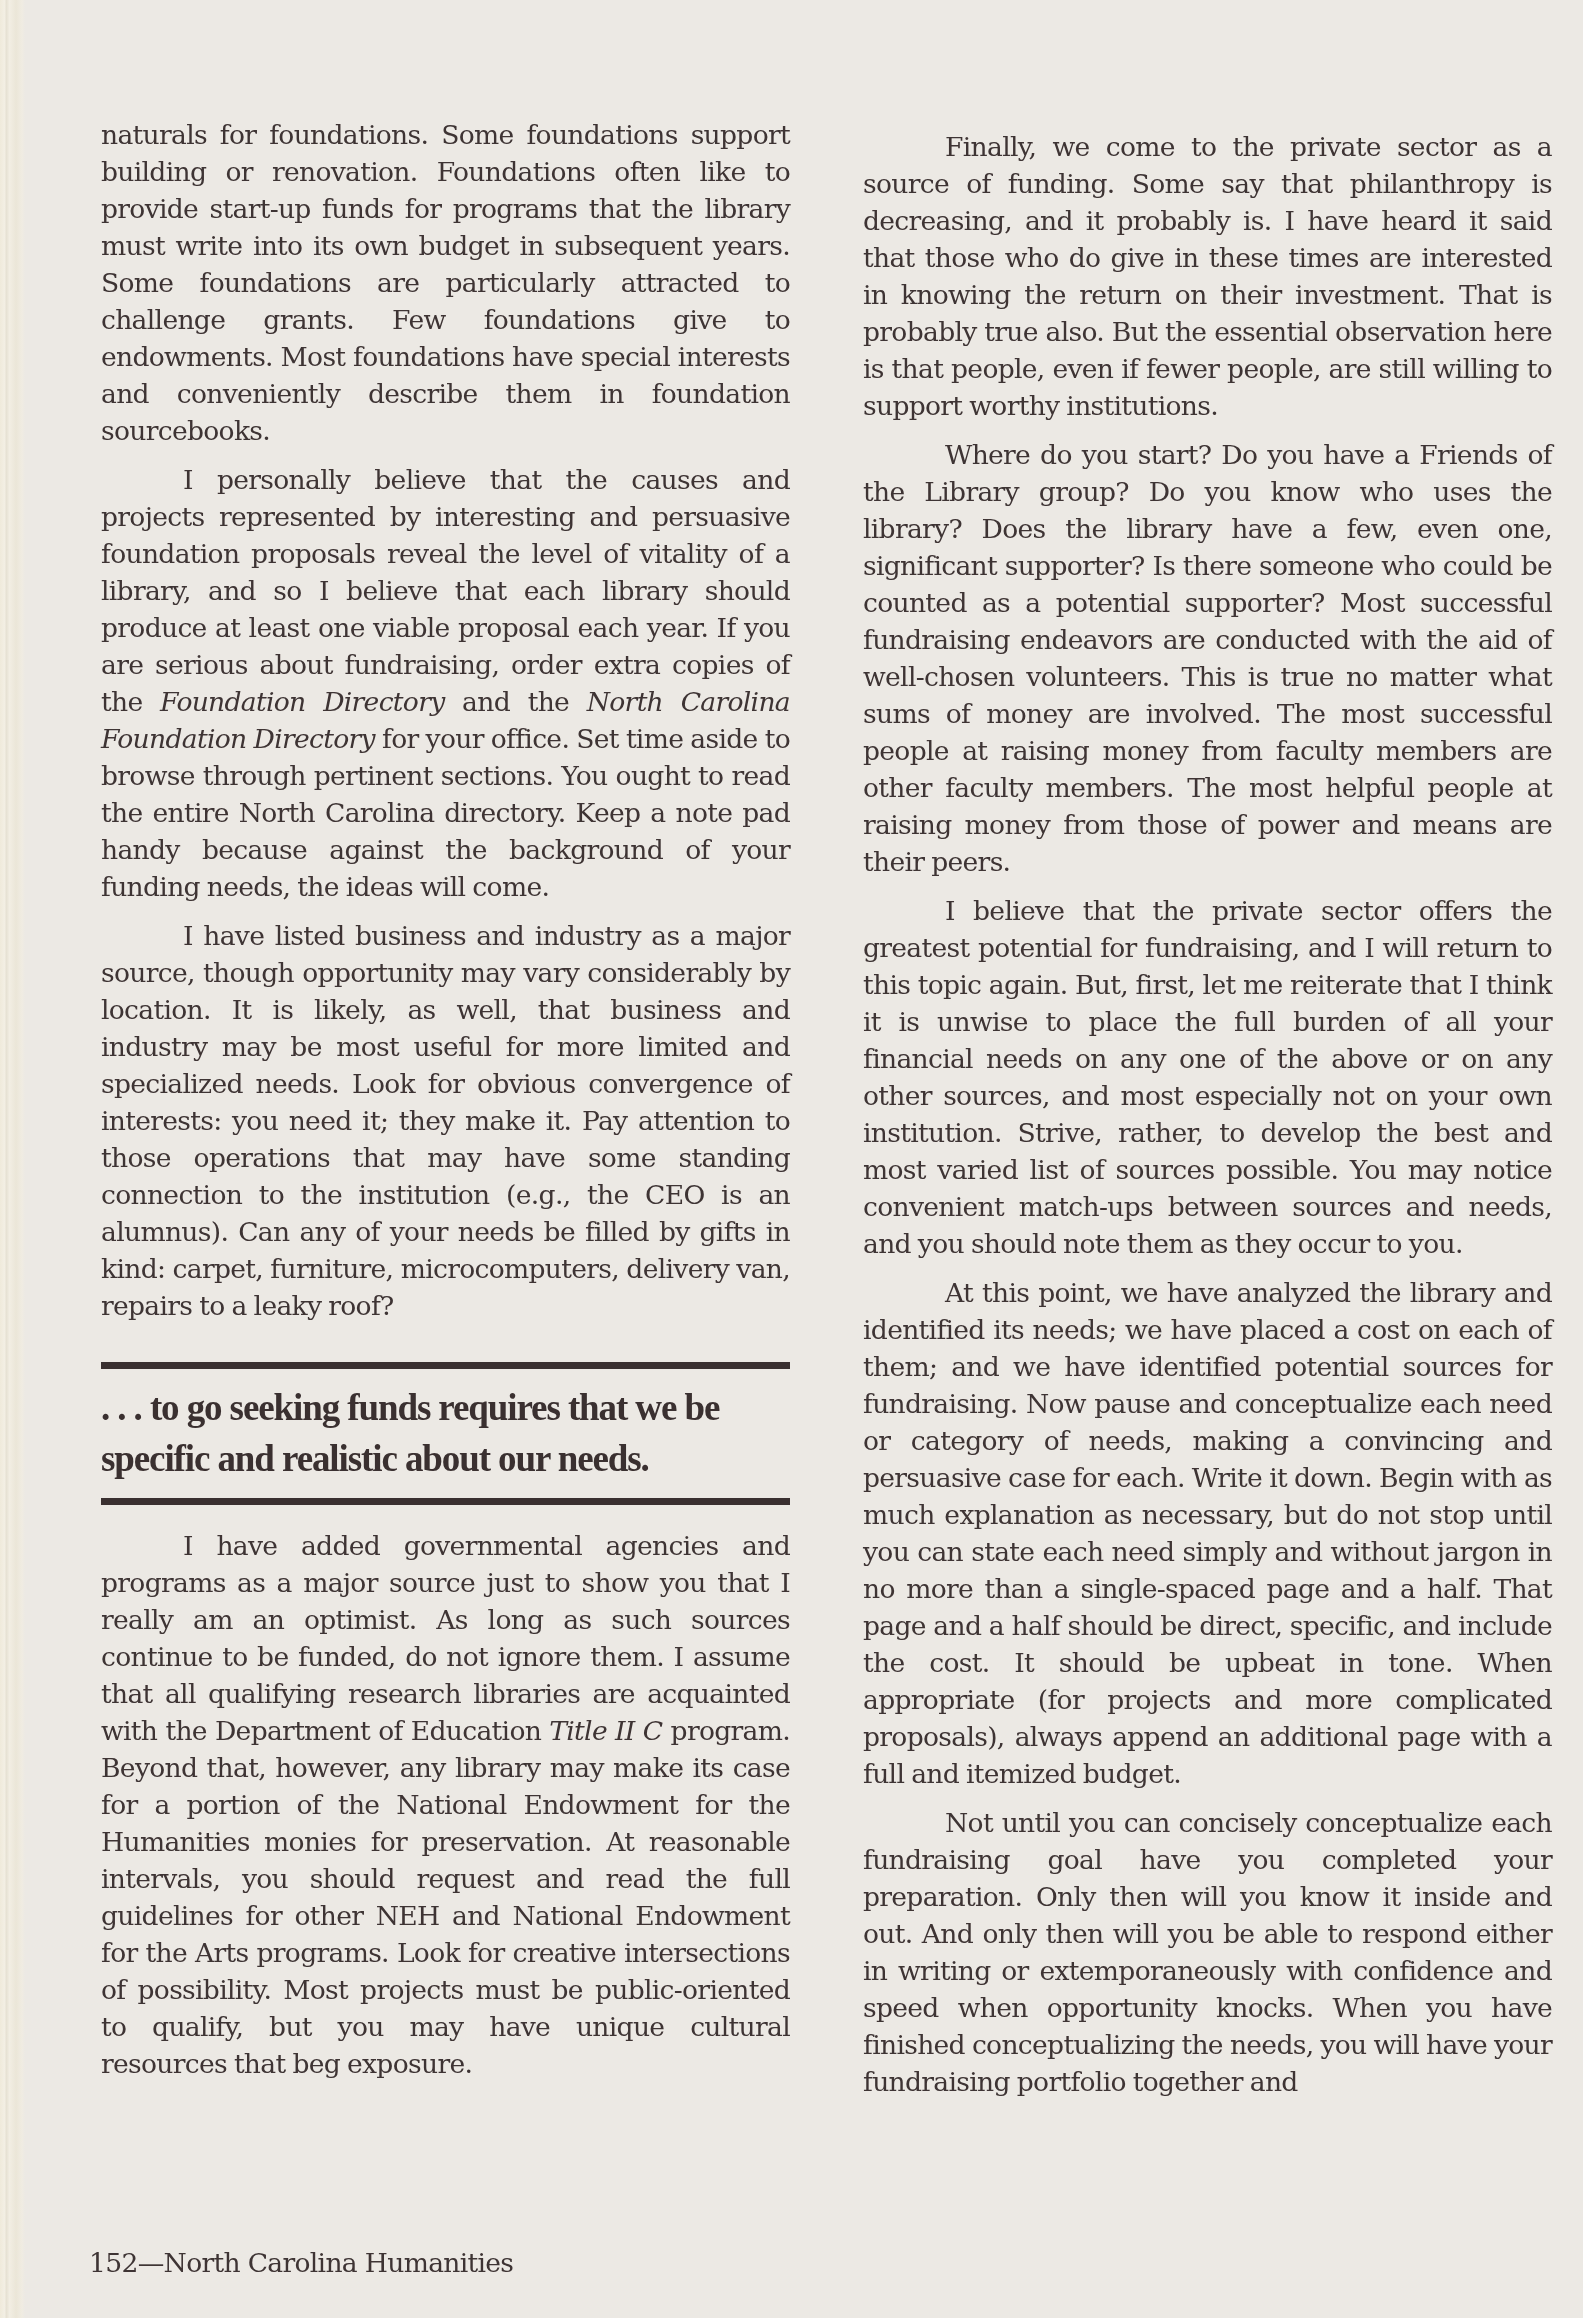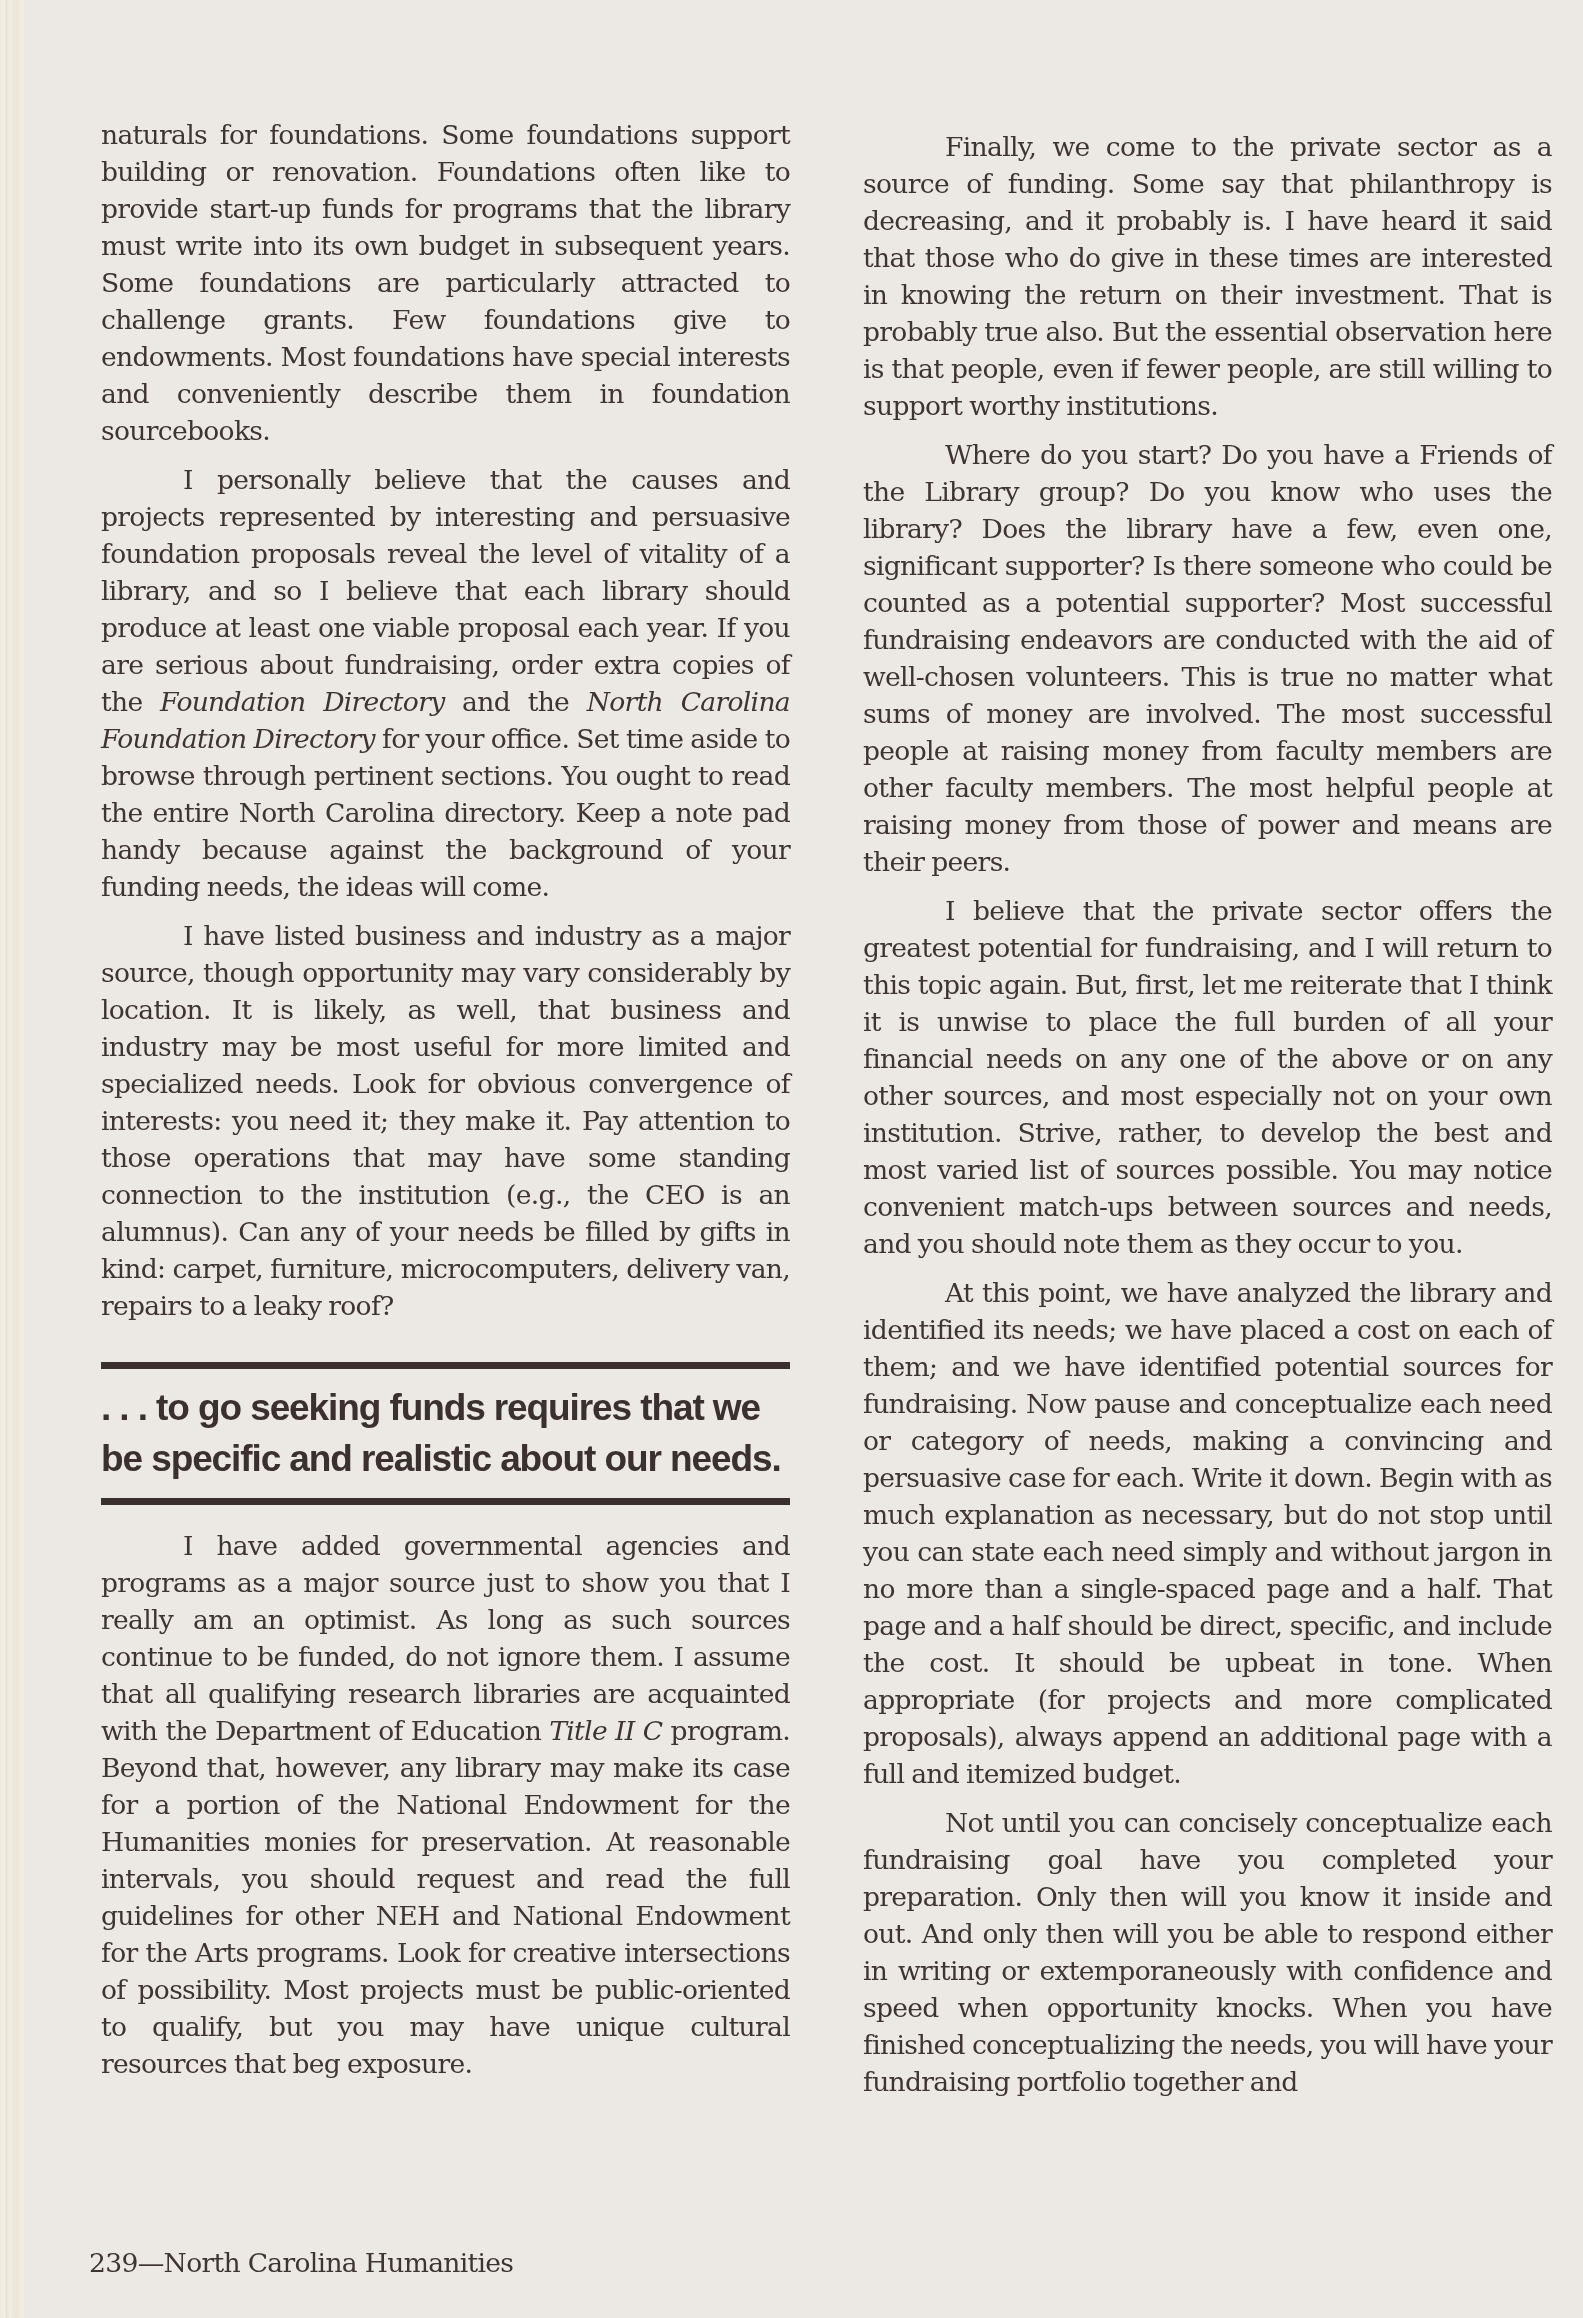--- a/index.html
+++ b/index.html
@@ -39,21 +39,21 @@
       text-align: justify;
       text-indent: 0;
       hyphens: manual;
     }
     .para.indent { text-indent: 82px; margin-top: 12px; }
     .pull-quote {
       margin: 38px 0 0 0;
       padding: 12.7px 0 14.2px 0;
       border-top: 7.1px solid #3a3030;
       border-bottom: 7.1px solid #3a3030;
-      font-family: Liberation Sans, sans-serif;
+      font-family: Liberation Serif, serif;
       font-weight: bold;
       font-size: 37px;
       line-height: 51px;
       letter-spacing: -1.1px;
       word-spacing: 0px;
       color: #3a3030;
     }
     .pq-wrap { margin-bottom: 22px; }
     .section-heading {
       margin: 35px 0 27px 0;
@@ -89,14 +89,14 @@
 </div>
 
 <div class="column col-right">
   <p class="para indent">Finally, we come to the private sector as a source of funding. Some say that philanthropy is decreasing, and it probably is. I have heard it said that those who do give in these times are interested in knowing the return on their investment. That is probably true also. But the essential observation here is that people, even if fewer people, are still willing to support worthy institutions.</p>
   <p class="para indent">Where do you start? Do you have a Friends of the Library group? Do you know who uses the library? Does the library have a few, even one, significant supporter? Is there someone who could be counted as a potential supporter? Most successful fundraising endeavors are conducted with the aid of well-chosen volunteers. This is true no matter what sums of money are involved. The most successful people at raising money from faculty members are other faculty members. The most helpful people at raising money from those of power and means are their peers.</p>
   <p class="para indent">I believe that the private sector offers the greatest potential for fundraising, and I will return to this topic again. But, first, let me reiterate that I think it is unwise to place the full burden of all your financial needs on any one of the above or on any other sources, and most especially not on your own institution. Strive, rather, to develop the best and most varied list of sources possible. You may notice convenient match-ups between sources and needs, and you should note them as they occur to you.</p>
   <p class="para indent">At this point, we have analyzed the library and identified its needs; we have placed a cost on each of them; and we have identified potential sources for fundraising. Now pause and conceptualize each need or category of needs, making a convincing and persuasive case for each. Write it down. Begin with as much explanation as necessary, but do not stop until you can state each need simply and without jargon in no more than a single-spaced page and a half. That page and a half should be direct, specific, and include the cost. It should be upbeat in tone. When appropriate (for projects and more complicated proposals), always append an additional page with a full and itemized budget.</p>
   <p class="para indent">Not until you can concisely conceptualize each fundraising goal have you completed your preparation. Only then will you know it inside and out. And only then will you be able to respond either in writing or extemporaneously with confidence and speed when opportunity knocks. When you have finished conceptualizing the needs, you will have your fundraising portfolio together and</p>
 </div>
 
-<div class="footer"><span>239</span><span>—</span><span>North Carolina Humanities</span></div>
+<div class="footer"><span>152</span><span>—</span><span>North Carolina Humanities</span></div>
 
 
 </body></html>

